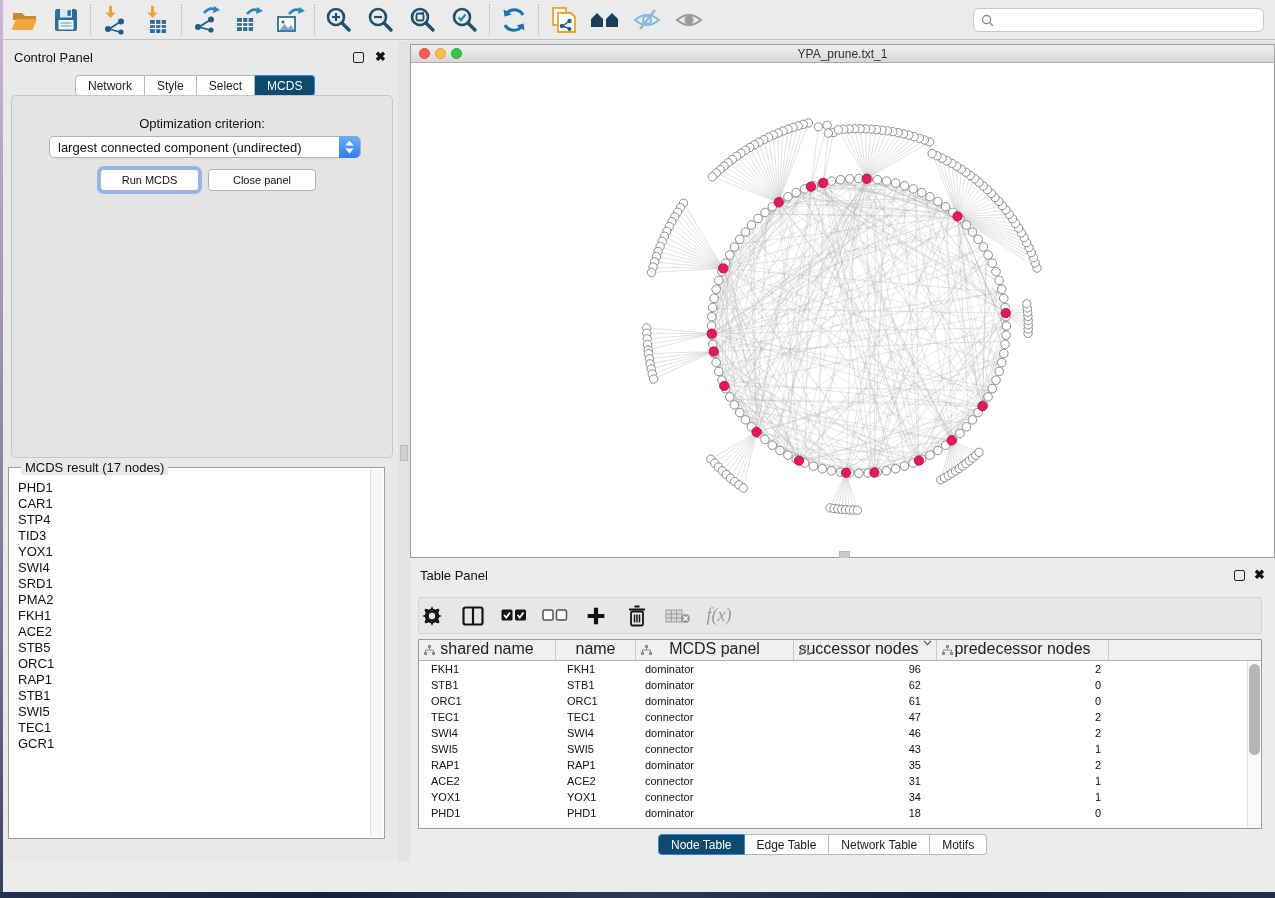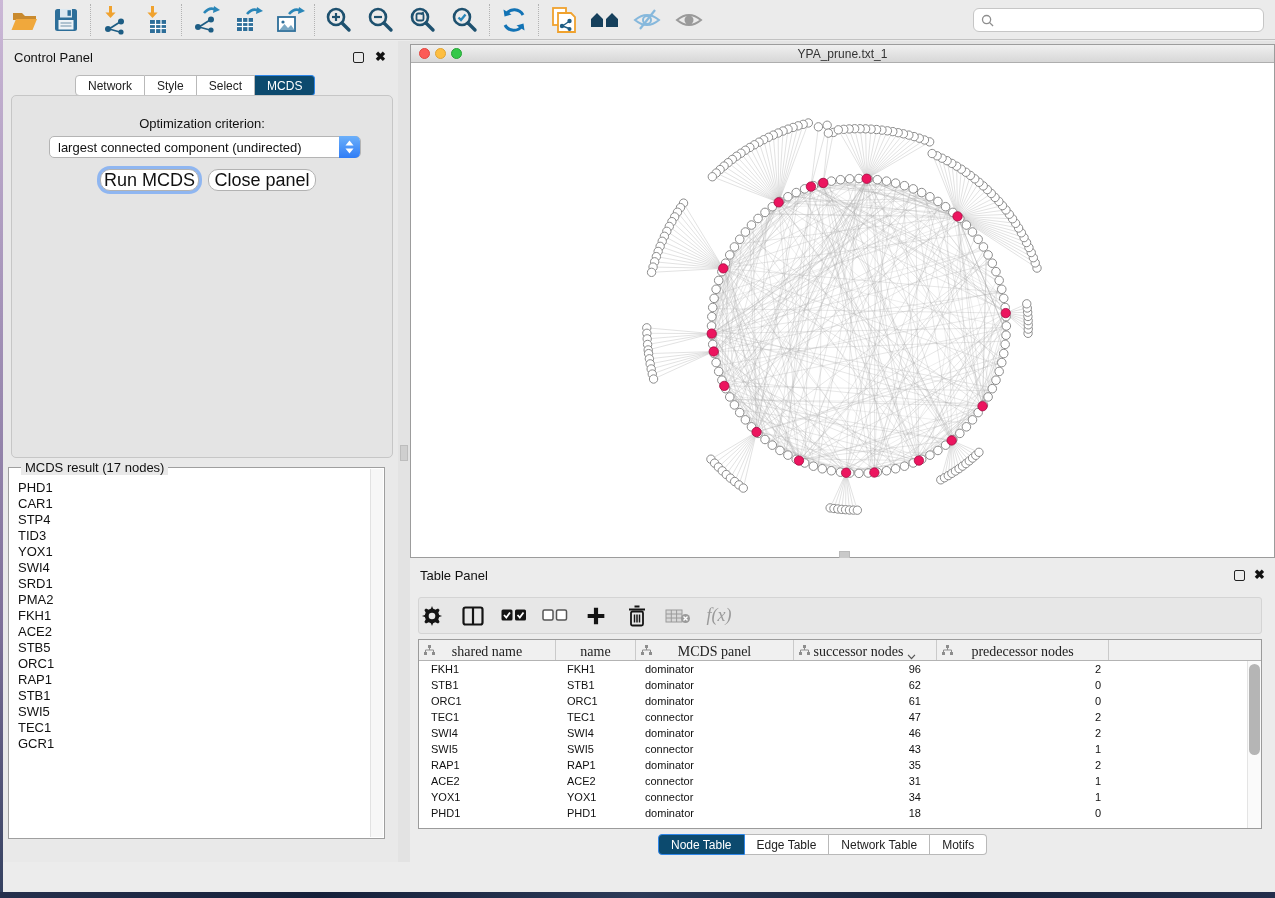--- a/index.html
+++ b/index.html
@@ -43,22 +43,22 @@
   #cp-tabs { left:72px; top:34px; }
   #cp-box { left:8px; top:54px; width:382px; height:363px; background:#e4e4e4;
     border:1px solid #c6c6c6; border-radius:5px; }
   #opt-label { position:absolute; left:0; top:20px; width:100%; text-align:center; font-size:13px; color:#111; }
   #opt-select { position:absolute; left:37px; top:40px; width:312px; height:22px; background:#fff;
     border:1px solid #b4b4b4; border-radius:5px; font-size:13px; color:#111;
     display:flex; align-items:center; padding-left:8px; }
   #opt-stepper { position:absolute; right:0; top:-1px; width:21px; height:22px; border-radius:0 5px 5px 0;
     background:linear-gradient(180deg,#6cb0fa,#2f7cf6); display:flex; flex-direction:column;
     align-items:center; justify-content:center; gap:2px; }
-  .mac-btn { position:absolute; height:22px; background:#fff; border:1px solid #b2b2b2; border-radius:10px;
-    font-size:18px; color:#111; display:flex; align-items:center; justify-content:center; }
+  .mac-btn { position:absolute; height:22px; background:#fff; border:1px solid #b2b2b2; border-radius:4px;
+    font-size:11px; color:#111; display:flex; align-items:center; justify-content:center; }
   #run-btn { left:88px; top:73px; width:99px; box-shadow:0 0 0 3px rgba(72,143,252,.55); }
   #closepanel-btn { left:196px; top:73px; width:108px; }
 
   #result-box { left:5px; top:426px; width:377px; height:372px; background:#fff;
     border:1px solid #9f9f9f; }
   #result-legend { position:absolute; left:12px; top:-8px; background:#e9e9e9; padding:0 4px;
     font-size:13px; color:#111; }
   #result-list { position:absolute; left:1px; top:12px; right:14px; bottom:2px; overflow:hidden; }
   .result-item { font-size:13px; color:#111; line-height:16px; padding-left:8px; }
   #result-scroll { position:absolute; top:1px; bottom:1px; right:1px; width:13px;
@@ -93,22 +93,22 @@
   #tp-toolbar { position:absolute; left:8px; top:39px; right:13px; height:37px;
     background:#e7e7e7; border:1px solid #d4d4d4; border-radius:3px;
     display:flex; align-items:center; gap:15px; }
   .tp-ico { display:flex; align-items:center; justify-content:center; width:26px; height:26px; }
   #fx-ico { font-family:"Liberation Serif", serif; font-style:italic; font-size:18px; color:#9a9a9a; }
 
   #data-table { position:absolute; left:8px; top:81px; right:13px; height:190px;
     background:#fff; border:1px solid #9b9b9b; }
   #thead { position:absolute; left:0; top:0; right:0; height:21px; background:#f0f0f0;
     border-bottom:1px solid #b3b3b3; display:flex; }
-  .hcell { height:100%; border-right:1px solid #cacaca; display:flex; align-items:flex-end;
-    justify-content:center; gap:4px; font-size:14px; color:#222; position:relative;font-family:Liberation Serif, serif; }
+  .hcell { height:100%; border-right:1px solid #cacaca; display:flex; align-items:flex-start;
+    justify-content:center; gap:4px; font-size:16px; color:#222; position:relative; }
   .hcell .tree { position:absolute; left:5px; top:5px; }
   .c0{width:137px}.c1{width:80px}.c2{width:158px}.c3{width:143px}.c4{width:172px}
   .hfill { flex:1; border-right:none; }
   #tbody { position:absolute; left:0; top:21px; right:14px; bottom:0; overflow:hidden; }
   .trow { display:flex; height:16px; align-items:center; }
   .tcell { font-size:11px; color:#111; white-space:nowrap; }
   .tcell.c0 { padding-left:12px; } .tcell.c1 { padding-left:11px; } .tcell.c2 { padding-left:9px; }
   .tcell.c3 { text-align:right; padding-right:16px; } .tcell.c4 { text-align:right; padding-right:8px; }
   #tbl-scroll { position:absolute; right:0; top:21px; width:14px; bottom:0;
     background:#fafafa; border-left:1px solid #e4e4e4; }

